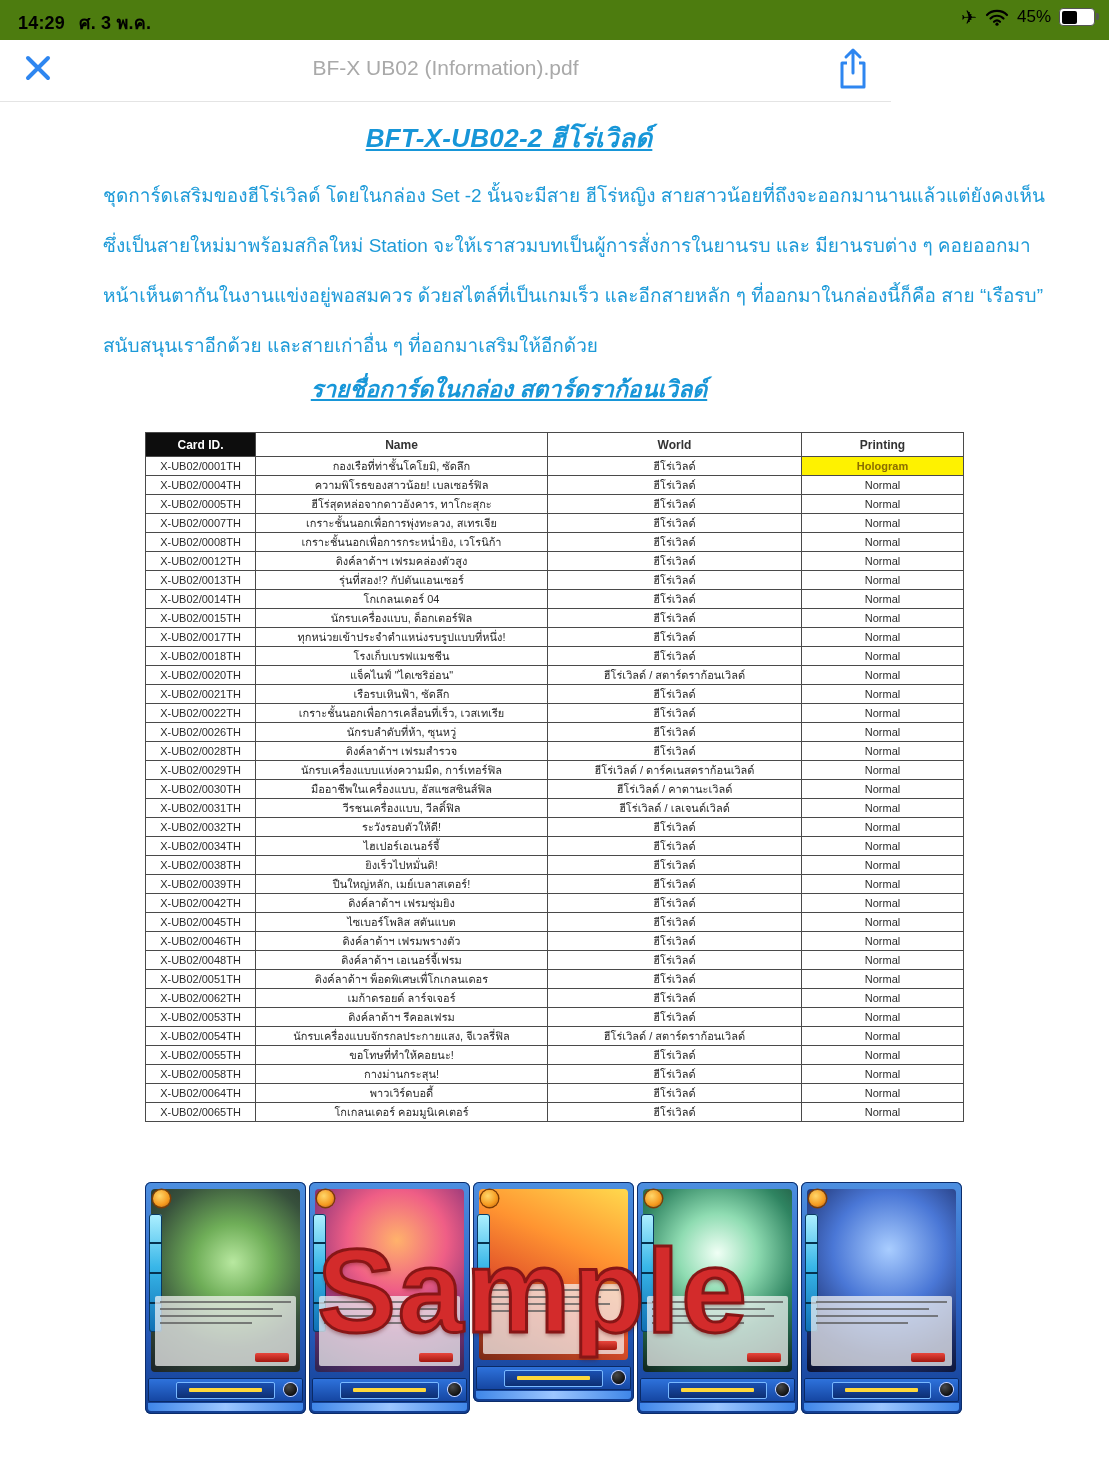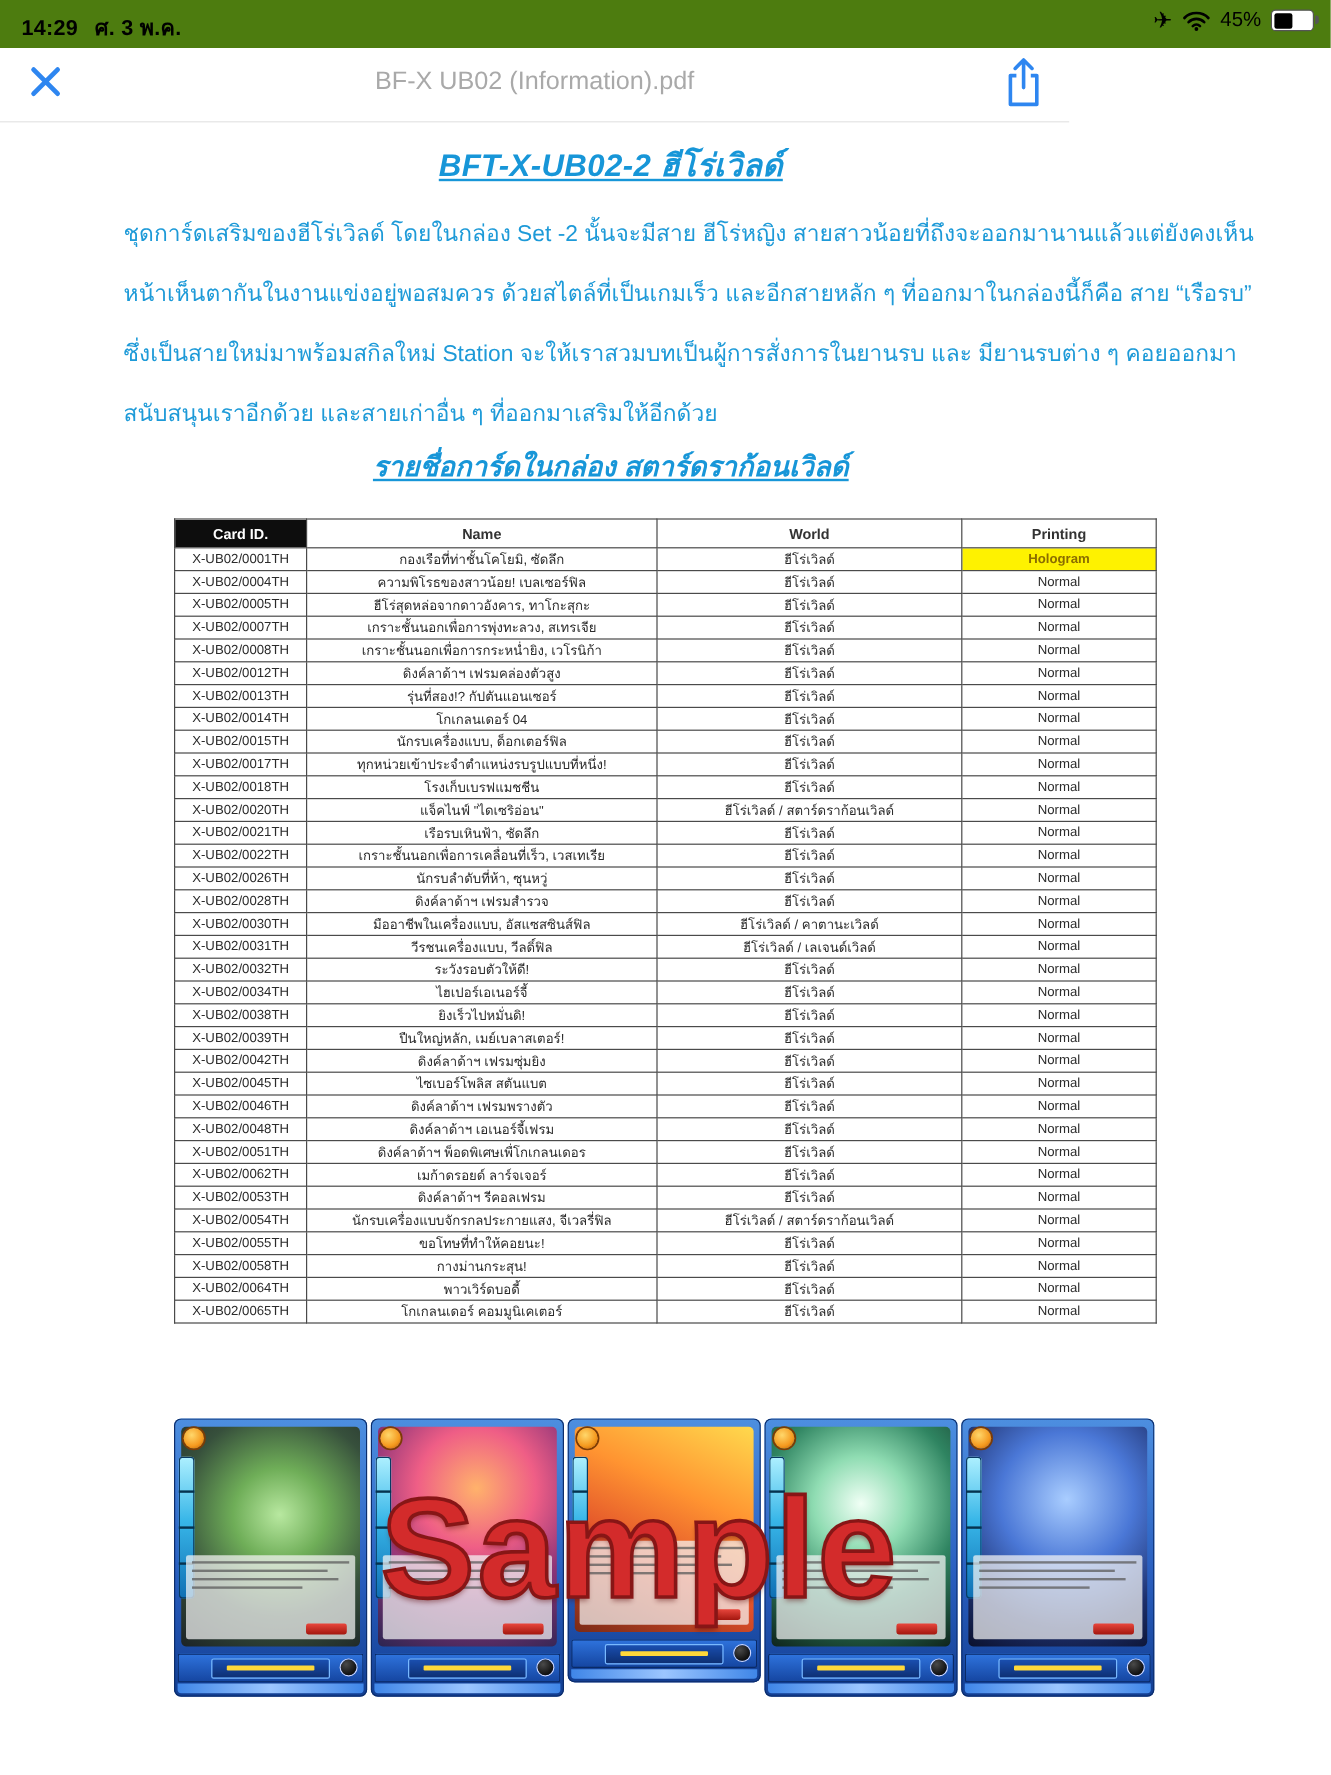--- a/index.html
+++ b/index.html
@@ -116,22 +116,22 @@
     </svg>
   </div>
 </div>
 
 <div class="doc">
 
   <div class="doc-title">BFT-X-UB02-2 ฮีโร่เวิลด์</div>
 
   <div class="para">
     <div class="pline">ชุดการ์ดเสริมของฮีโร่เวิลด์ โดยในกล่อง Set -2 นั้นจะมีสาย ฮีโร่หญิง สายสาวน้อยที่ถึงจะออกมานานแล้วแต่ยังคงเห็น</div>
+    <div class="pline">ซึ่งเป็นสายใหม่มาพร้อมสกิลใหม่ Station จะให้เราสวมบทเป็นผู้การสั่งการในยานรบ และ มียานรบต่าง ๆ คอยออกมา</div>
     <div class="pline">หน้าเห็นตากันในงานแข่งอยู่พอสมควร ด้วยสไตล์ที่เป็นเกมเร็ว และอีกสายหลัก ๆ ที่ออกมาในกล่องนี้ก็คือ สาย “เรือรบ”</div>
-    <div class="pline">ซึ่งเป็นสายใหม่มาพร้อมสกิลใหม่ Station จะให้เราสวมบทเป็นผู้การสั่งการในยานรบ และ มียานรบต่าง ๆ คอยออกมา</div>
     <div class="pline">สนับสนุนเราอีกด้วย และสายเก่าอื่น ๆ ที่ออกมาเสริมให้อีกด้วย</div>
   </div>
 
   <div class="section-heading">รายชื่อการ์ดในกล่อง สตาร์ดราก้อนเวิลด์</div>
 
   <table class="cardtable">
     <colgroup>
         <col class="col-id">
         <col class="col-name">
         <col class="col-world">
@@ -251,20 +251,26 @@
     <td class="c-print">Normal</td>
   </tr>
 
   <tr>
     <td class="c-id">X-UB02/0028TH</td>
     <td class="c-name">ดิงค์ลาด้าฯ เฟรมสำรวจ</td>
     <td class="c-world">ฮีโร่เวิลด์</td>
     <td class="c-print">Normal</td>
   </tr>
 
+  <tr>
+    <td class="c-id">X-UB02/0029TH</td>
+    <td class="c-name">นักรบเครื่องแบบแห่งความมืด, การ์เทอร์ฟิล</td>
+    <td class="c-world">ฮีโร่เวิลด์ / ดาร์คเนสดราก้อนเวิลด์</td>
+    <td class="c-print">Normal</td>
+  </tr>
 
   <tr>
     <td class="c-id">X-UB02/0030TH</td>
     <td class="c-name">มืออาชีพในเครื่องแบบ, อัสแซสซินส์ฟิล</td>
     <td class="c-world">ฮีโร่เวิลด์ / คาตานะเวิลด์</td>
     <td class="c-print">Normal</td>
   </tr>
 
   <tr>
     <td class="c-id">X-UB02/0031TH</td>

